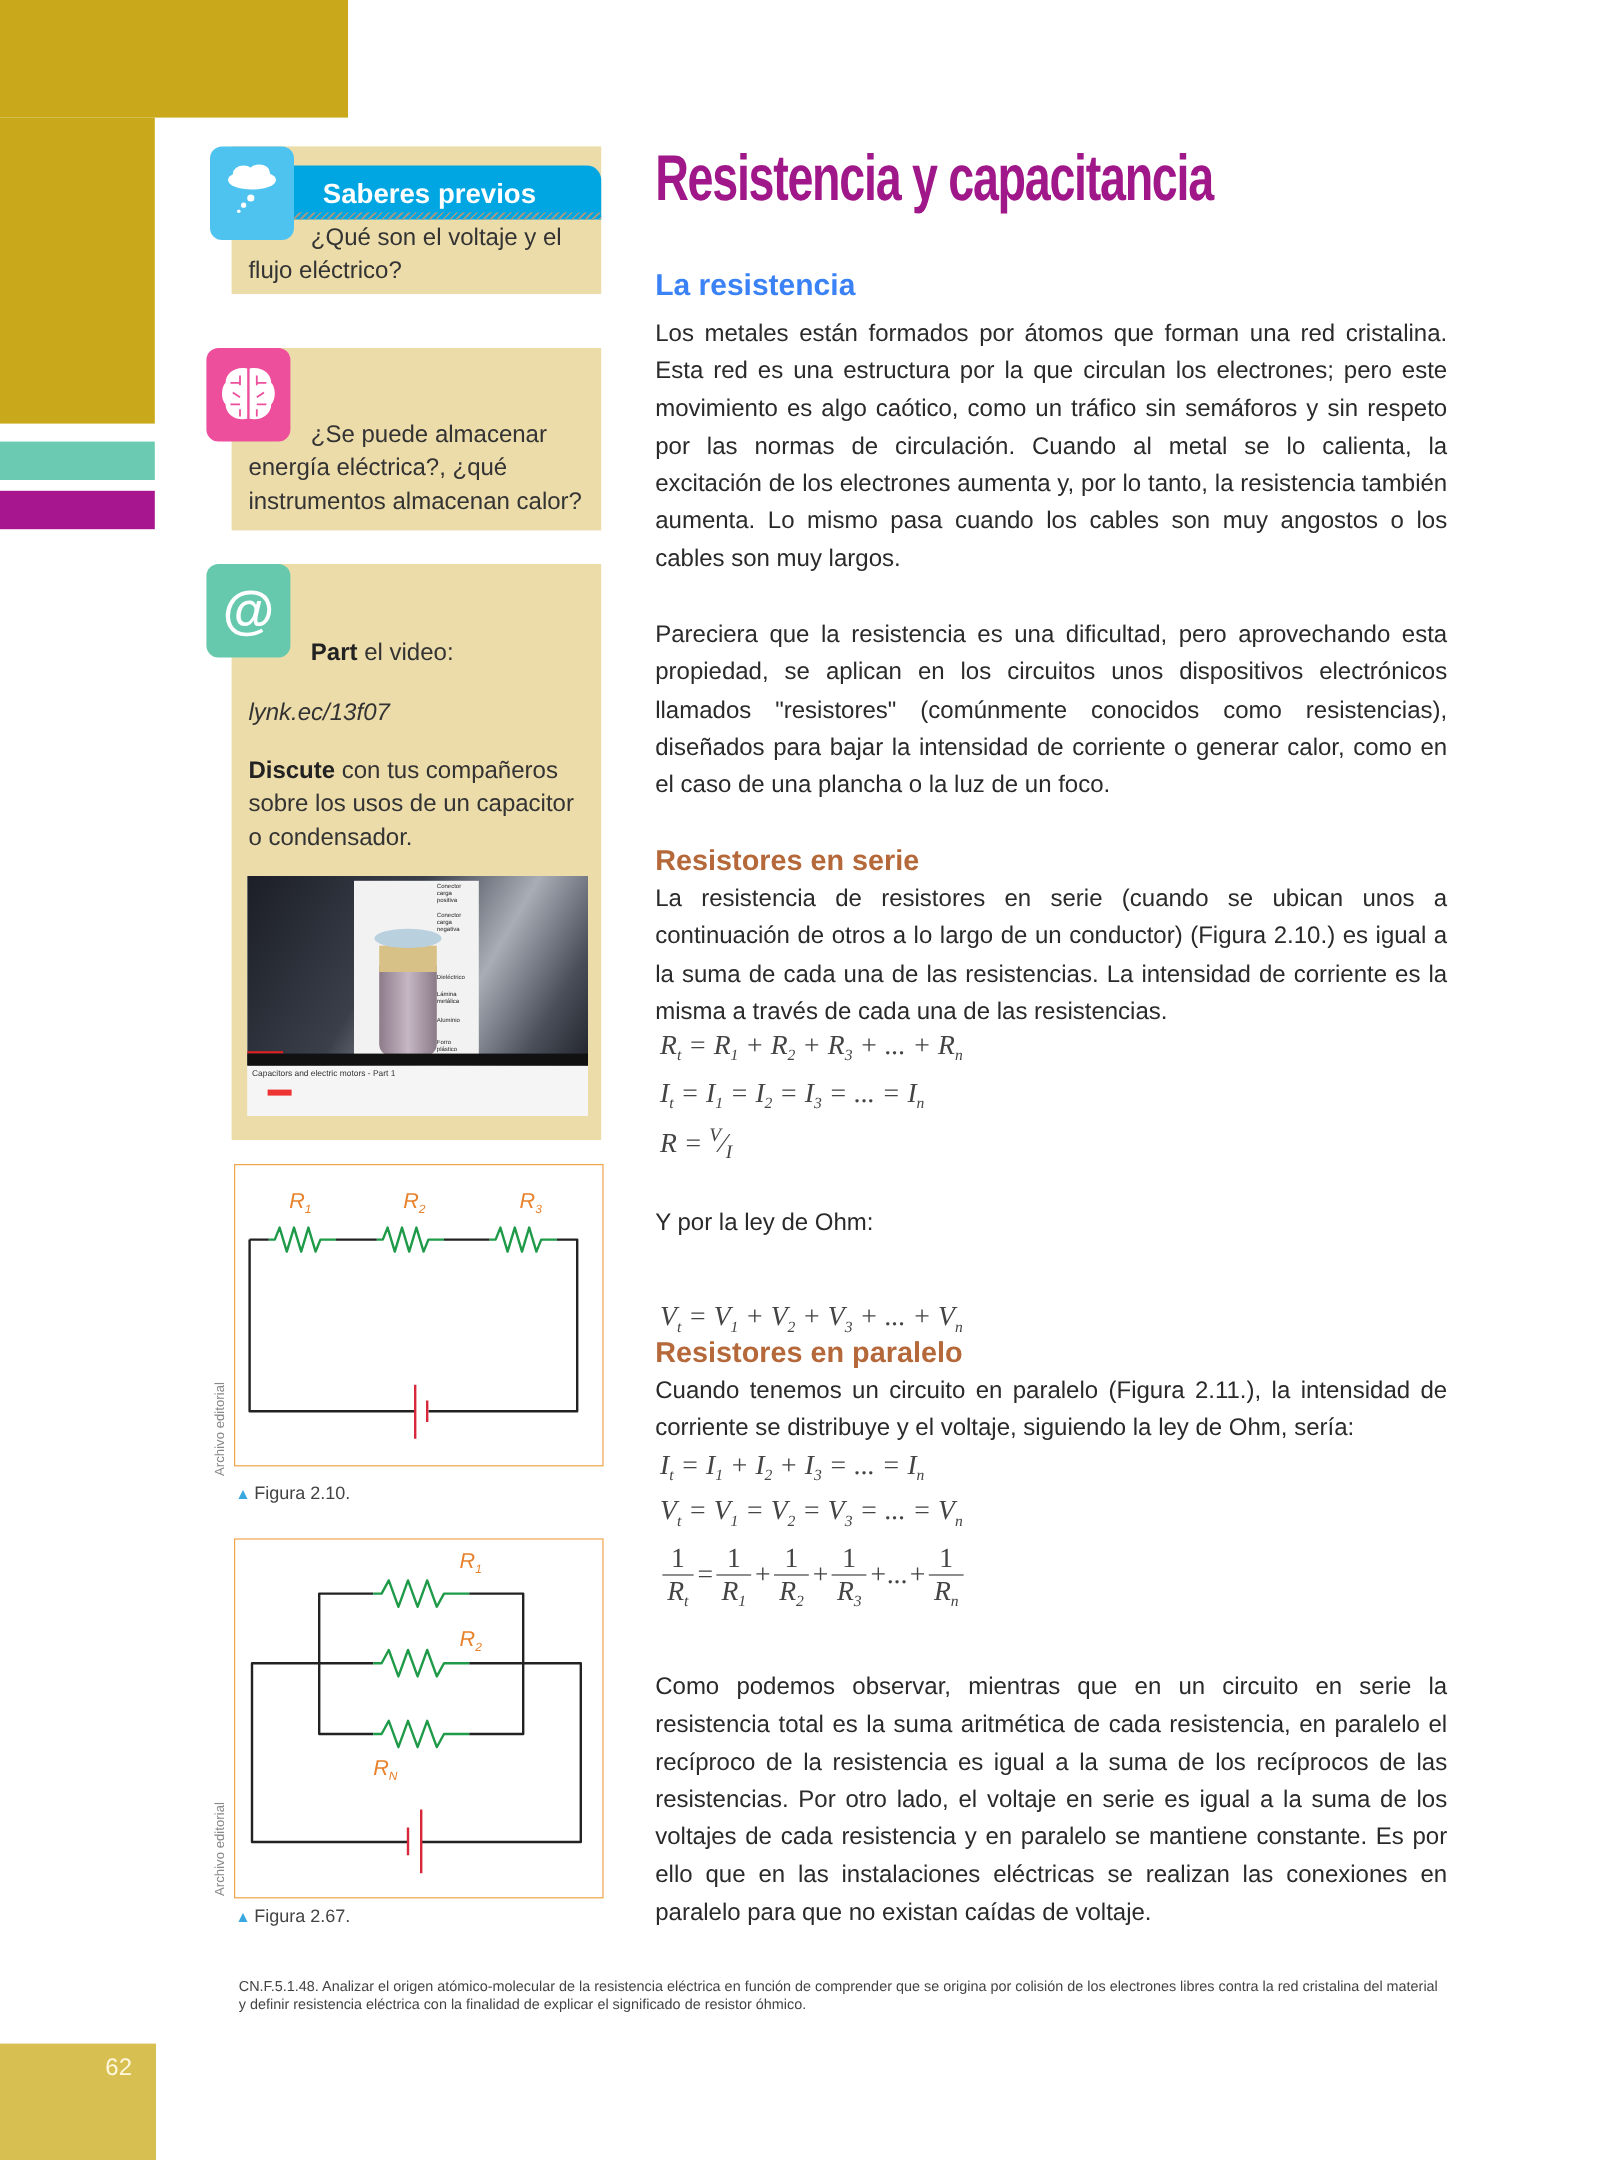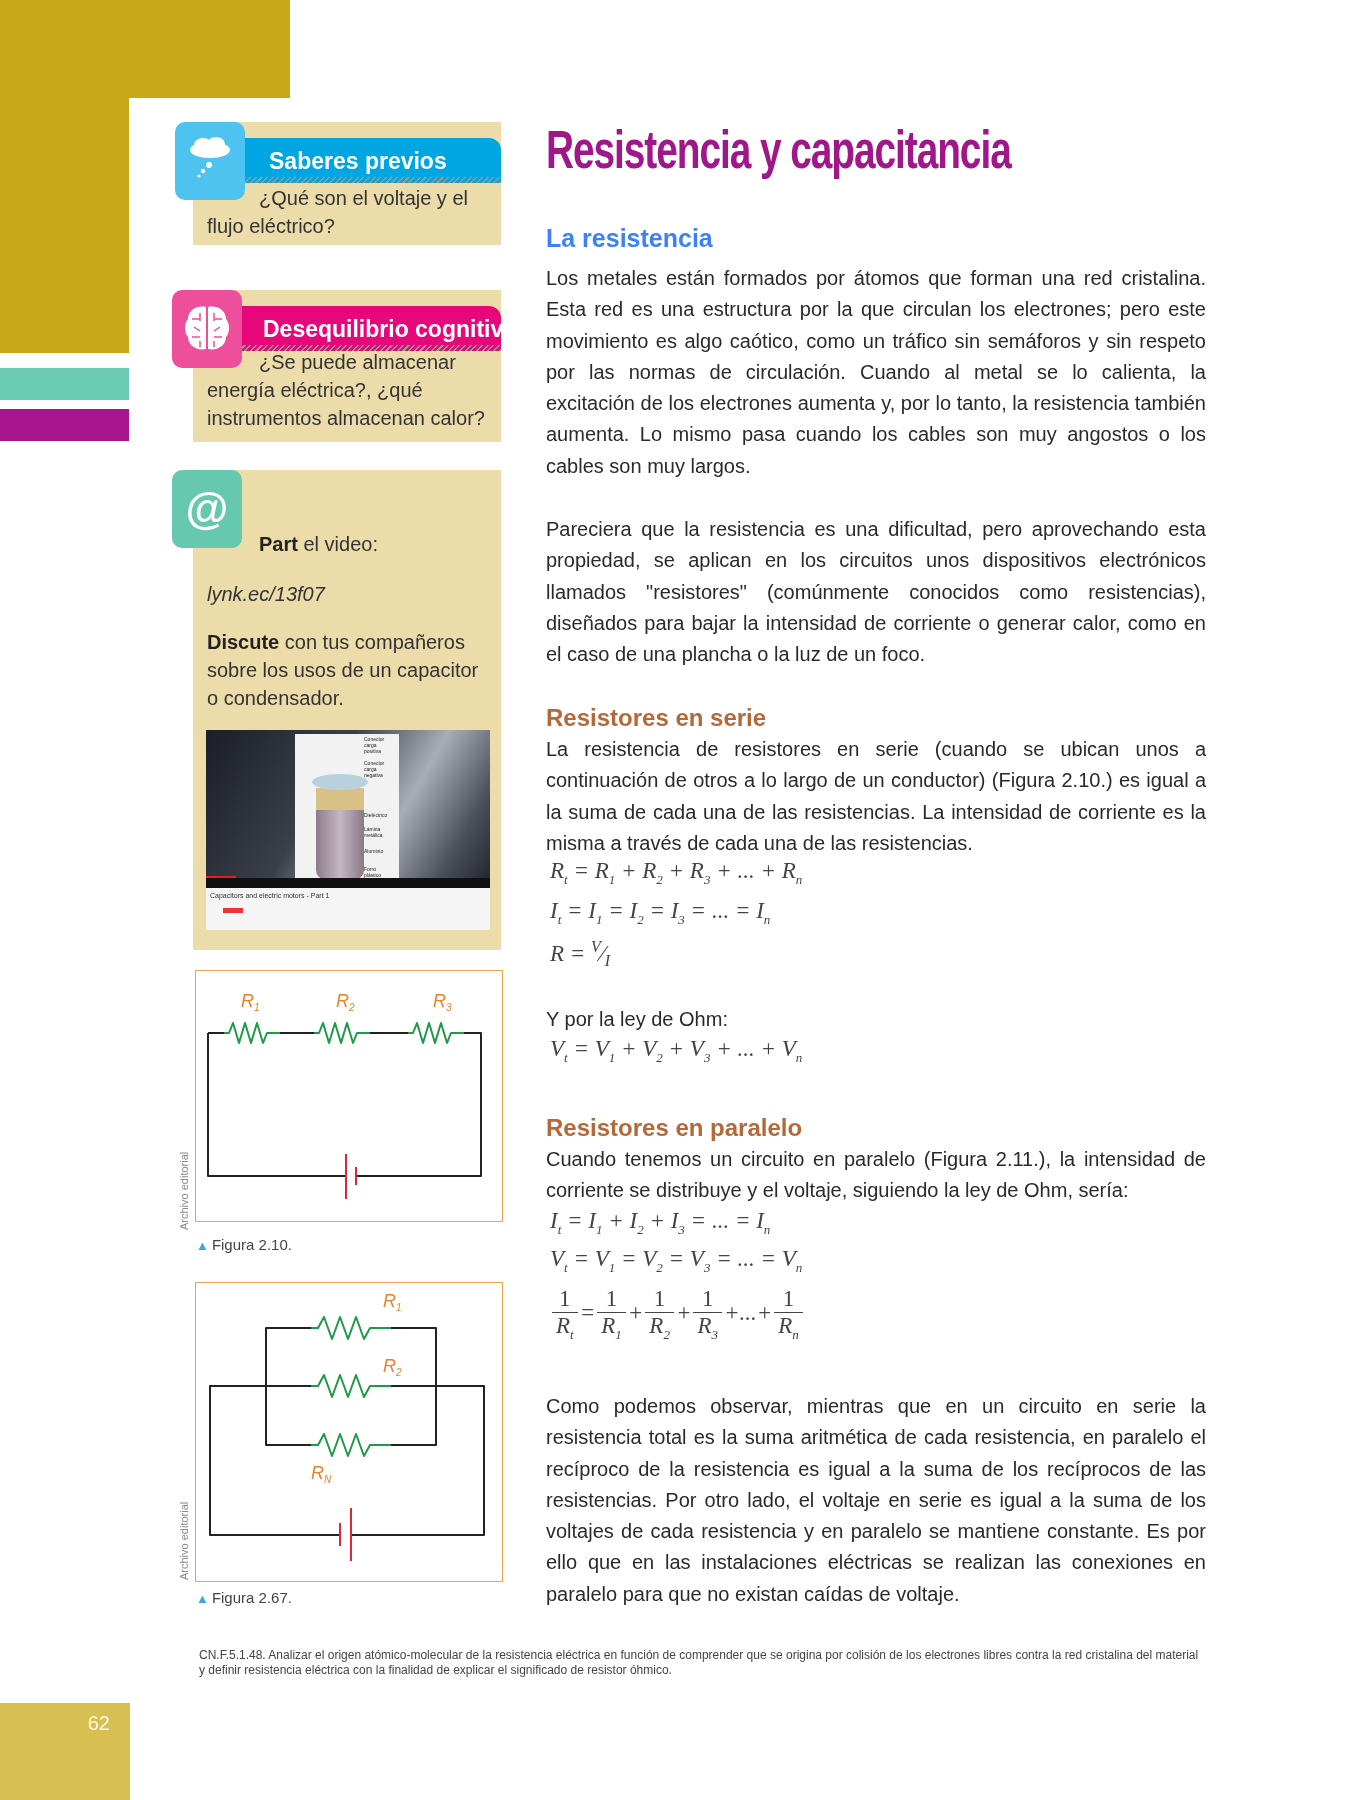--- a/index.html
+++ b/index.html
@@ -94,24 +94,20 @@
       <ellipse cx="31" cy="11" rx="9" ry="7" fill="#fff"></ellipse>
       <circle cx="24" cy="32" r="3" fill="#fff"></circle>
       <circle cx="18" cy="38" r="2.2" fill="#fff"></circle>
       <circle cx="14" cy="43" r="1.5" fill="#fff"></circle>
     </svg>
   </div>
   <div class="box-text" style="top:62px;"><span class="indent"></span><span>¿Qué son el voltaje y el flujo eléctrico?</span></div>
 </div>
 
 <div class="box" id="box2">
-  <div class="box-header">
-    <div class="hatch"></div>
-    <div class="box-title" style="left:70px;">Desequilibrio cognitivo</div>
-  </div>
   <div class="box-icon">
     <svg width="50" height="52" viewBox="0 0 50 52">
       <path d="M24 4 C14 2 6 8 6 16 C2 20 2 30 6 34 C6 42 14 48 24 46 Z" fill="#fff"></path>
       <path d="M26 4 C36 2 44 8 44 16 C48 20 48 30 44 34 C44 42 36 48 26 46 Z" fill="#fff"></path>
       <path d="M10 16 h8 M12 24 l6 4 M10 34 h8 M40 16 h-8 M38 24 l-6 4 M40 34 h-8 M18 10 v8 M32 10 v8 M18 38 v6 M32 38 v6" stroke="#ee4f9c" stroke-width="1.5" fill="none"></path>
     </svg>
   </div>
   <div class="box-text" style="top:58px;"><span class="indent"></span><span>¿Se puede almacenar energía eléctrica?, ¿qué instrumentos almacenan calor?</span></div>
 </div>
 
@@ -191,21 +187,21 @@
 <div class="abs" id="h-resistencia">La resistencia</div>
 <div class="para" style="top:263px;">Los metales están formados por átomos que forman una red cristalina. Esta red es una estructura por la que circulan los electrones; pero este movimiento es algo caótico, como un tráfico sin semáforos y sin respeto por las normas de circulación. Cuando al metal se lo calienta, la excitación de los electrones aumenta y, por lo tanto, la resistencia también aumenta. Lo mismo pasa cuando los cables son muy angostos o los cables son muy largos.</div>
 <div class="para" style="top:514px;">Pareciera que la resistencia es una dificultad, pero aprovechando esta propiedad, se aplican en los circuitos unos dispositivos electrónicos llamados "resistores" (comúnmente conocidos como resistencias), diseñados para bajar la intensidad de corriente o generar calor, como en el caso de una plancha o la luz de un foco.</div>
 
 <div class="h-sub" style="top:704px;">Resistores en serie</div>
 <div class="para" style="top:734px;">La resistencia de resistores en serie (cuando se ubican unos a continuación de otros a lo largo de un conductor) (Figura 2.10.) es igual a la suma de cada una de las resistencias. La intensidad de corriente es la misma a través de cada una de las resistencias.</div>
 <div class="formula" style="top:858px;">R<sub>t</sub> = R<sub>1</sub> + R<sub>2</sub> + R<sub>3</sub> + ... + R<sub>n</sub></div>
 <div class="formula" style="top:898px;">I<sub>t</sub> = I<sub>1</sub> = I<sub>2</sub> = I<sub>3</sub> = ... = I<sub>n</sub></div>
 <div class="formula" style="top:938px;">R = <sup style="font-size:16px;">V</sup>⁄<sub style="font-size:16px;">I</sub></div>
 <div class="para" style="top:1004px;">Y por la ley de Ohm:</div>
-<div class="formula" style="top:1036px;">V<sub>t</sub> = V<sub>1</sub> + V<sub>2</sub> + V<sub>3</sub> + ... + V<sub>n</sub></div>
+<div class="formula" style="top:1084px;">V<sub>t</sub> = V<sub>1</sub> + V<sub>2</sub> + V<sub>3</sub> + ... + V<sub>n</sub></div>
 
 <div class="h-sub" style="top:1114px;">Resistores en paralelo</div>
 <div class="para" style="top:1144px;">Cuando tenemos un circuito en paralelo (Figura 2.11.), la intensidad de corriente se distribuye y el voltaje, siguiendo la ley de Ohm, sería:</div>
 <div class="formula" style="top:1208px;">I<sub>t</sub> = I<sub>1</sub> + I<sub>2</sub> + I<sub>3</sub> = ... = I<sub>n</sub></div>
 <div class="formula" style="top:1246px;">V<sub>t</sub> = V<sub>1</sub> = V<sub>2</sub> = V<sub>3</sub> = ... = V<sub>n</sub></div>
 <div class="formula" style="top:1286px;">
   <span class="frac"><span class="num">1</span><span class="den">R<sub>t</sub></span></span>=<span class="frac"><span class="num">1</span><span class="den">R<sub>1</sub></span></span>+<span class="frac"><span class="num">1</span><span class="den">R<sub>2</sub></span></span>+<span class="frac"><span class="num">1</span><span class="den">R<sub>3</sub></span></span>+...+<span class="frac"><span class="num">1</span><span class="den">R<sub>n</sub></span></span>
 </div>
 <div class="para" style="top:1391px;">Como podemos observar, mientras que en un circuito en serie la resistencia total es la suma aritmética de cada resistencia, en paralelo el recíproco de la resistencia es igual a la suma de los recíprocos de las resistencias. Por otro lado, el voltaje en serie es igual a la suma de los voltajes de cada resistencia y en paralelo se mantiene constante. Es por ello que en las instalaciones eléctricas se realizan las conexiones en paralelo para que no existan caídas de voltaje.</div>
 

